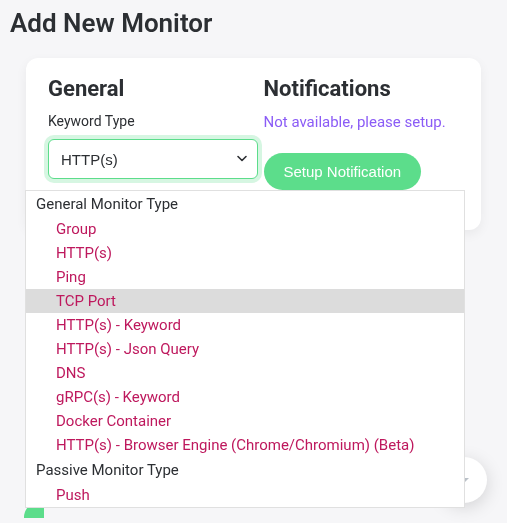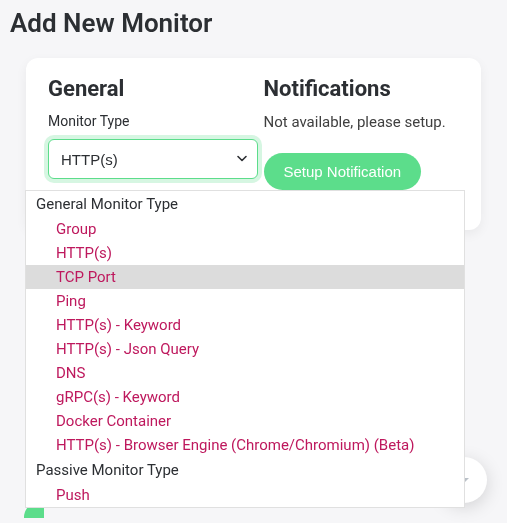--- a/index.html
+++ b/index.html
@@ -60,21 +60,21 @@
   }
   .chevron {
     position: absolute;
     right: 10px;
     top: 50%;
     transform: translateY(-50%);
     pointer-events: none;
   }
   .not-avail {
     font-size: 15px;
-    color: #404040;
+    color: #8b5cf6;
     margin-bottom: 22px;
   }
   .btn-primary {
     display: inline-block;
     background: #5cdd8b;
     color: #fff;
     font-size: 15px;
     font-weight: 500;
     border: none;
     border-radius: 22px;
@@ -144,21 +144,21 @@
 </style>
 </head>
 <body>
 
 <h1 class="page-title">Add New Monitor</h1>
 
 <div class="card">
 
   <div class="col">
     <div class="section-title">General</div>
-    <div class="field-label">Monitor Type</div>
+    <div class="field-label">Keyword Type</div>
     <div class="select-wrap">
       <button class="select-input">HTTP(s)</button>
       <span class="chevron">
         <svg width="12" height="12" viewBox="0 0 12 12">
             <path d="M2 4 L6 8 L10 4" fill="none" stroke="#2c2f33" stroke-width="1.6" stroke-linecap="round" stroke-linejoin="round"></path>
           </svg>
       </span>
     </div>
   </div>
 
@@ -169,22 +169,22 @@
   </div>
 
 </div>
 
 <div class="faded-p">p.</div>
 
 <div class="dropdown" id="dropdown">
     <div class="dd-group">General Monitor Type</div>
     <div class="dd-item">Group</div>
     <div class="dd-item">HTTP(s)</div>
+    <div class="dd-item">Ping</div>
     <div class="dd-item highlight">TCP Port</div>
-    <div class="dd-item">Ping</div>
     <div class="dd-item">HTTP(s) - Keyword</div>
     <div class="dd-item">HTTP(s) - Json Query</div>
     <div class="dd-item">DNS</div>
     <div class="dd-item">gRPC(s) - Keyword</div>
     <div class="dd-item">Docker Container</div>
     <div class="dd-item">HTTP(s) - Browser Engine (Chrome/Chromium) (Beta)</div>
     <div class="dd-group">Passive Monitor Type</div>
     <div class="dd-item">Push</div>
   </div>
 

